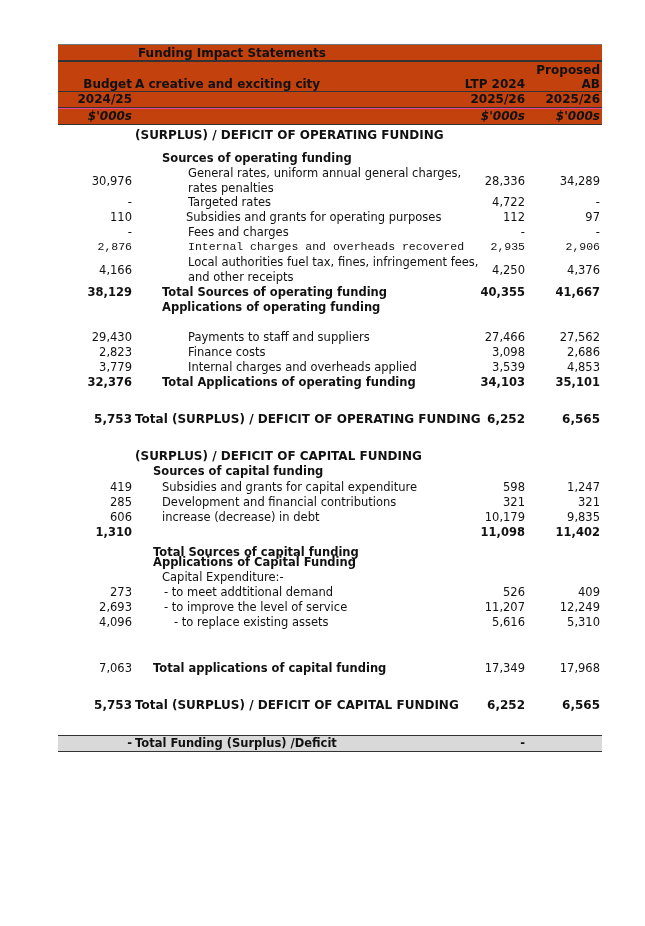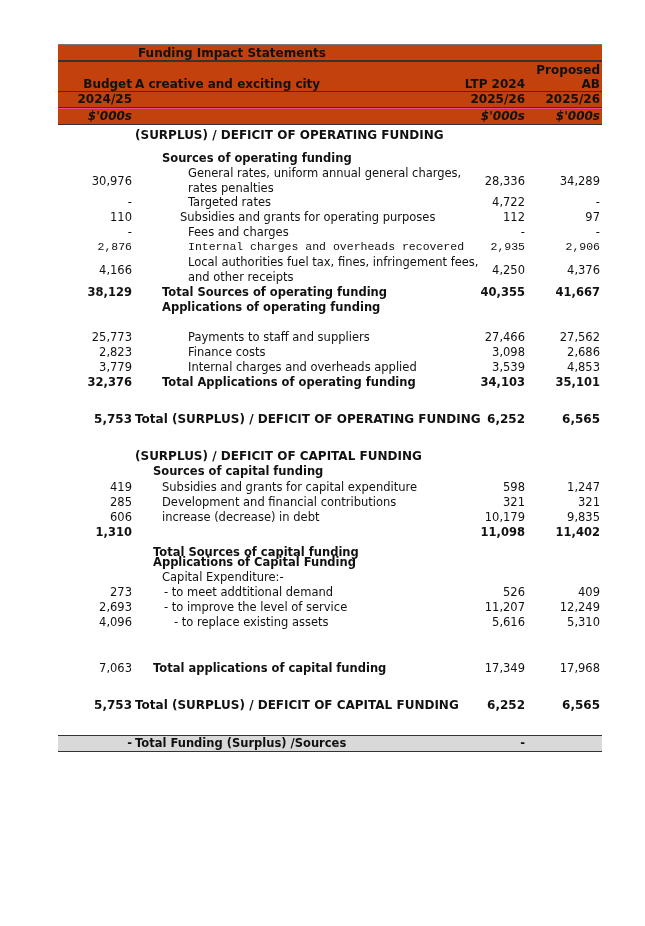--- a/index.html
+++ b/index.html
@@ -61,21 +61,21 @@
     <span class="c4" style="top:8px;">34,289</span>
   </div>
   <div class="row" style="top:151px;">
     <span class="c1">-</span>
     <span style="position:absolute;left:130px;">Targeted rates</span>
     <span class="c3">4,722</span>
     <span class="c4">-</span>
   </div>
   <div class="row" style="top:166px;">
     <span class="c1">110</span>
-    <span style="position:absolute;left:122px;">Subsidies and grants for operating purposes</span>
+    <span style="position:absolute;left:128px;">Subsidies and grants for operating purposes</span>
     <span class="c3">112</span>
     <span class="c4">97</span>
   </div>
   <div class="row" style="top:181px;">
     <span class="c1">-</span>
     <span style="position:absolute;left:130px;">Fees and charges</span>
     <span class="c3">-</span>
     <span class="c4">-</span>
   </div>
   <div class="row" style="top:196px;font-family:Liberation Mono, monospace;">
@@ -95,21 +95,21 @@
     <span class="c1">38,129</span>
     <span style="position:absolute;left:104px;">Total Sources of operating funding</span>
     <span class="c3">40,355</span>
     <span class="c4">41,667</span>
   </div>
 
   <div class="row b" style="top:256px;">
     <span style="position:absolute;left:104px;">Applications of operating funding</span>
   </div>
   <div class="row" style="top:286px;">
-    <span class="c1">25,773</span>
+    <span class="c1">29,430</span>
     <span style="position:absolute;left:130px;">Payments to staff and suppliers</span>
     <span class="c3">27,466</span>
     <span class="c4">27,562</span>
   </div>
   <div class="row" style="top:301px;">
     <span class="c1">2,823</span>
     <span style="position:absolute;left:130px;">Finance costs</span>
     <span class="c3">3,098</span>
     <span class="c4">2,686</span>
   </div>
@@ -198,17 +198,17 @@
 
   <div class="row sec" style="top:654px;">
     <span class="c1">5,753</span>
     <span class="c2">Total (SURPLUS) / DEFICIT OF CAPITAL FUNDING</span>
     <span class="c3">6,252</span>
     <span class="c4">6,565</span>
   </div>
 
   <div class="footer">
     <span class="c1">-</span>
-    <span class="c2">Total Funding (Surplus) /Sources</span>
+    <span class="c2">Total Funding (Surplus) /Deficit</span>
     <span class="c3" style="right:77px;">-</span>
     <span class="c4"></span>
   </div>
 </div>
 
 </body></html>

